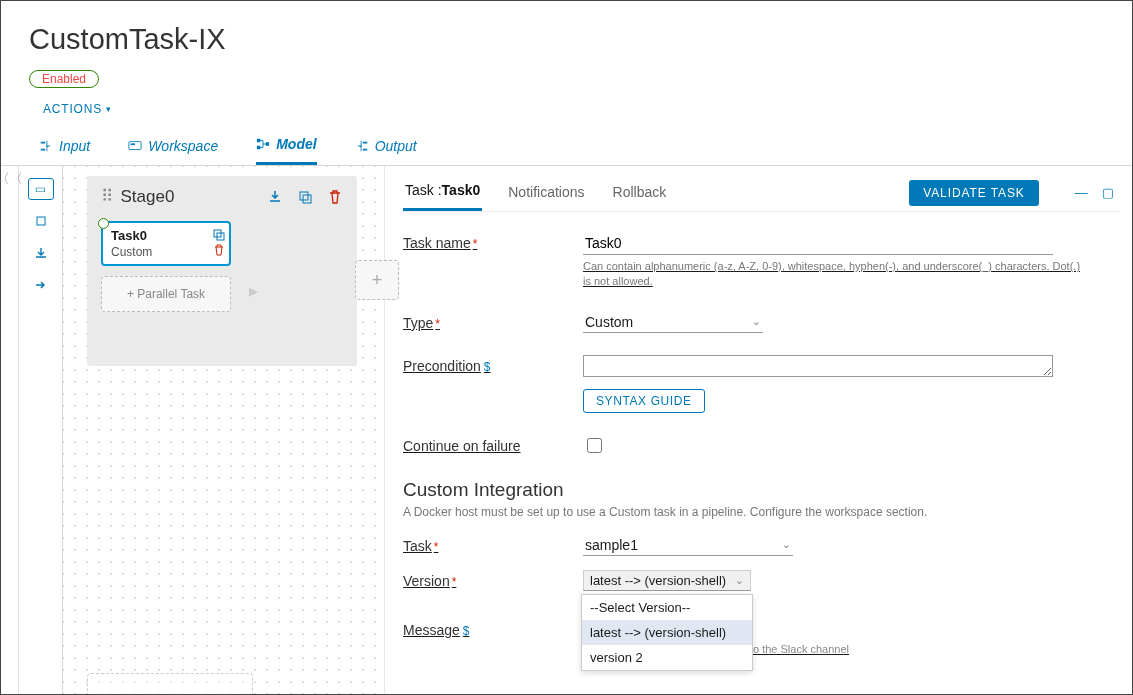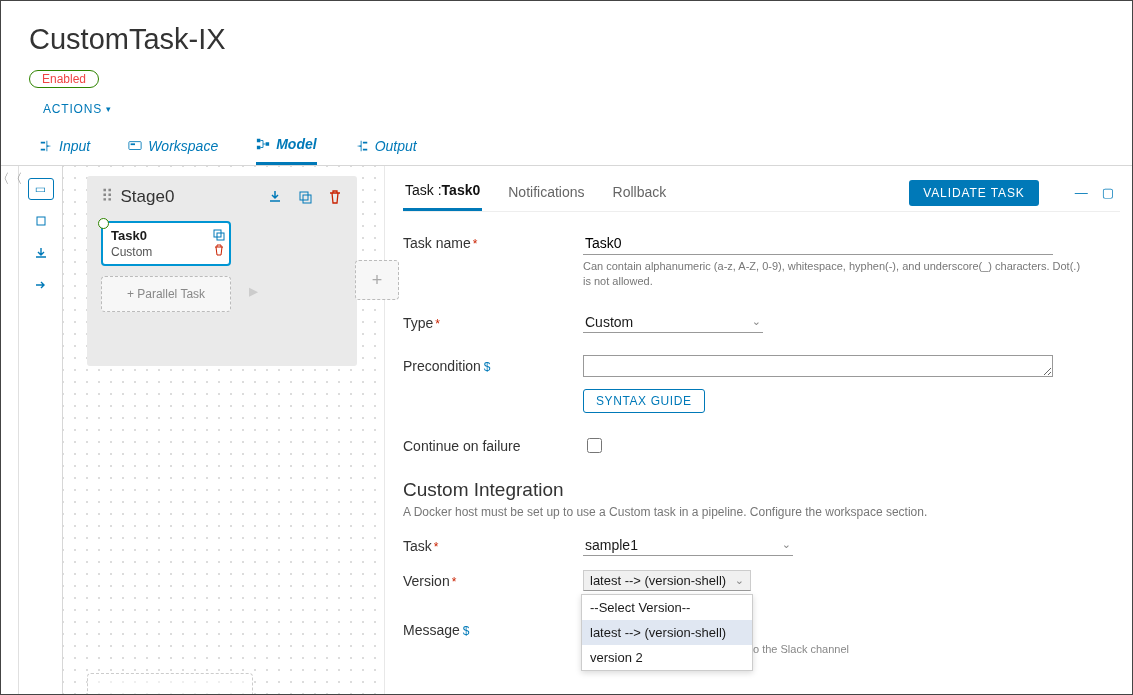--- a/index.html
+++ b/index.html
@@ -57,21 +57,21 @@
   .right { flex:1; padding:8px 12px 0 18px; overflow:hidden; position:relative; }
   .right-top { display:flex; align-items:center; gap:24px; border-bottom:1px solid #eee;}
   .sub-tab { font-size:14px; color:#666; padding:8px 2px 10px 2px; cursor:pointer; }
   .sub-tab.active { color:#111; border-bottom:3px solid #0079b8; font-weight:500;}
   .sub-tab.active b { font-weight:700;}
   .validate-btn { margin-left:auto; background:#0079b8; color:#fff; font-size:12px; letter-spacing:.9px; padding:6px 14px; border:none; border-radius:3px; cursor:pointer; font-weight:500;}
   .win-icons { display:flex; gap:14px; color:#0079b8; margin-left:12px; font-size:13px; margin-right:6px;}
   .win-icons span { cursor:pointer; }
 
   .form { padding-top:20px; }
-  .form-row { display:flex; align-items:flex-start; margin-bottom:22px; }
+  .form-row { display:flex; align-items:flex-start; margin-bottom:22px;text-decoration:underline; }
   .form-label { width:180px; font-size:14px; color:#333; padding-top:3px;}
   .req { color:#c92100; margin-left:2px; font-size:12px;}
   .dollar { color:#0079b8; font-size:12px; margin-left:3px;}
   .form-field { flex:1; }
   .text-input { width:100%; max-width:470px; border:none; border-bottom:1px solid #999; font-size:14px; padding:3px 2px; outline:none; background:transparent;}
   .help-text { font-size:11px; color:#777; margin-top:4px; max-width:500px; line-height:1.4;}
   .select-wrap { display:inline-flex; align-items:center; border-bottom:1px solid #999; padding:2px 2px; font-size:14px; width:180px; justify-content:space-between; cursor:pointer;}
   .wide-select { width:210px;}
   .textarea { width:470px; height:22px; border:1px solid #999; font-size:14px; padding:2px 4px; resize:both; font-family:inherit;}
   .syntax-btn { border:1px solid #0079b8; color:#0079b8; background:#fff; padding:4px 12px; font-size:12px; border-radius:3px; margin-top:8px; cursor:pointer; letter-spacing:.6px;}

